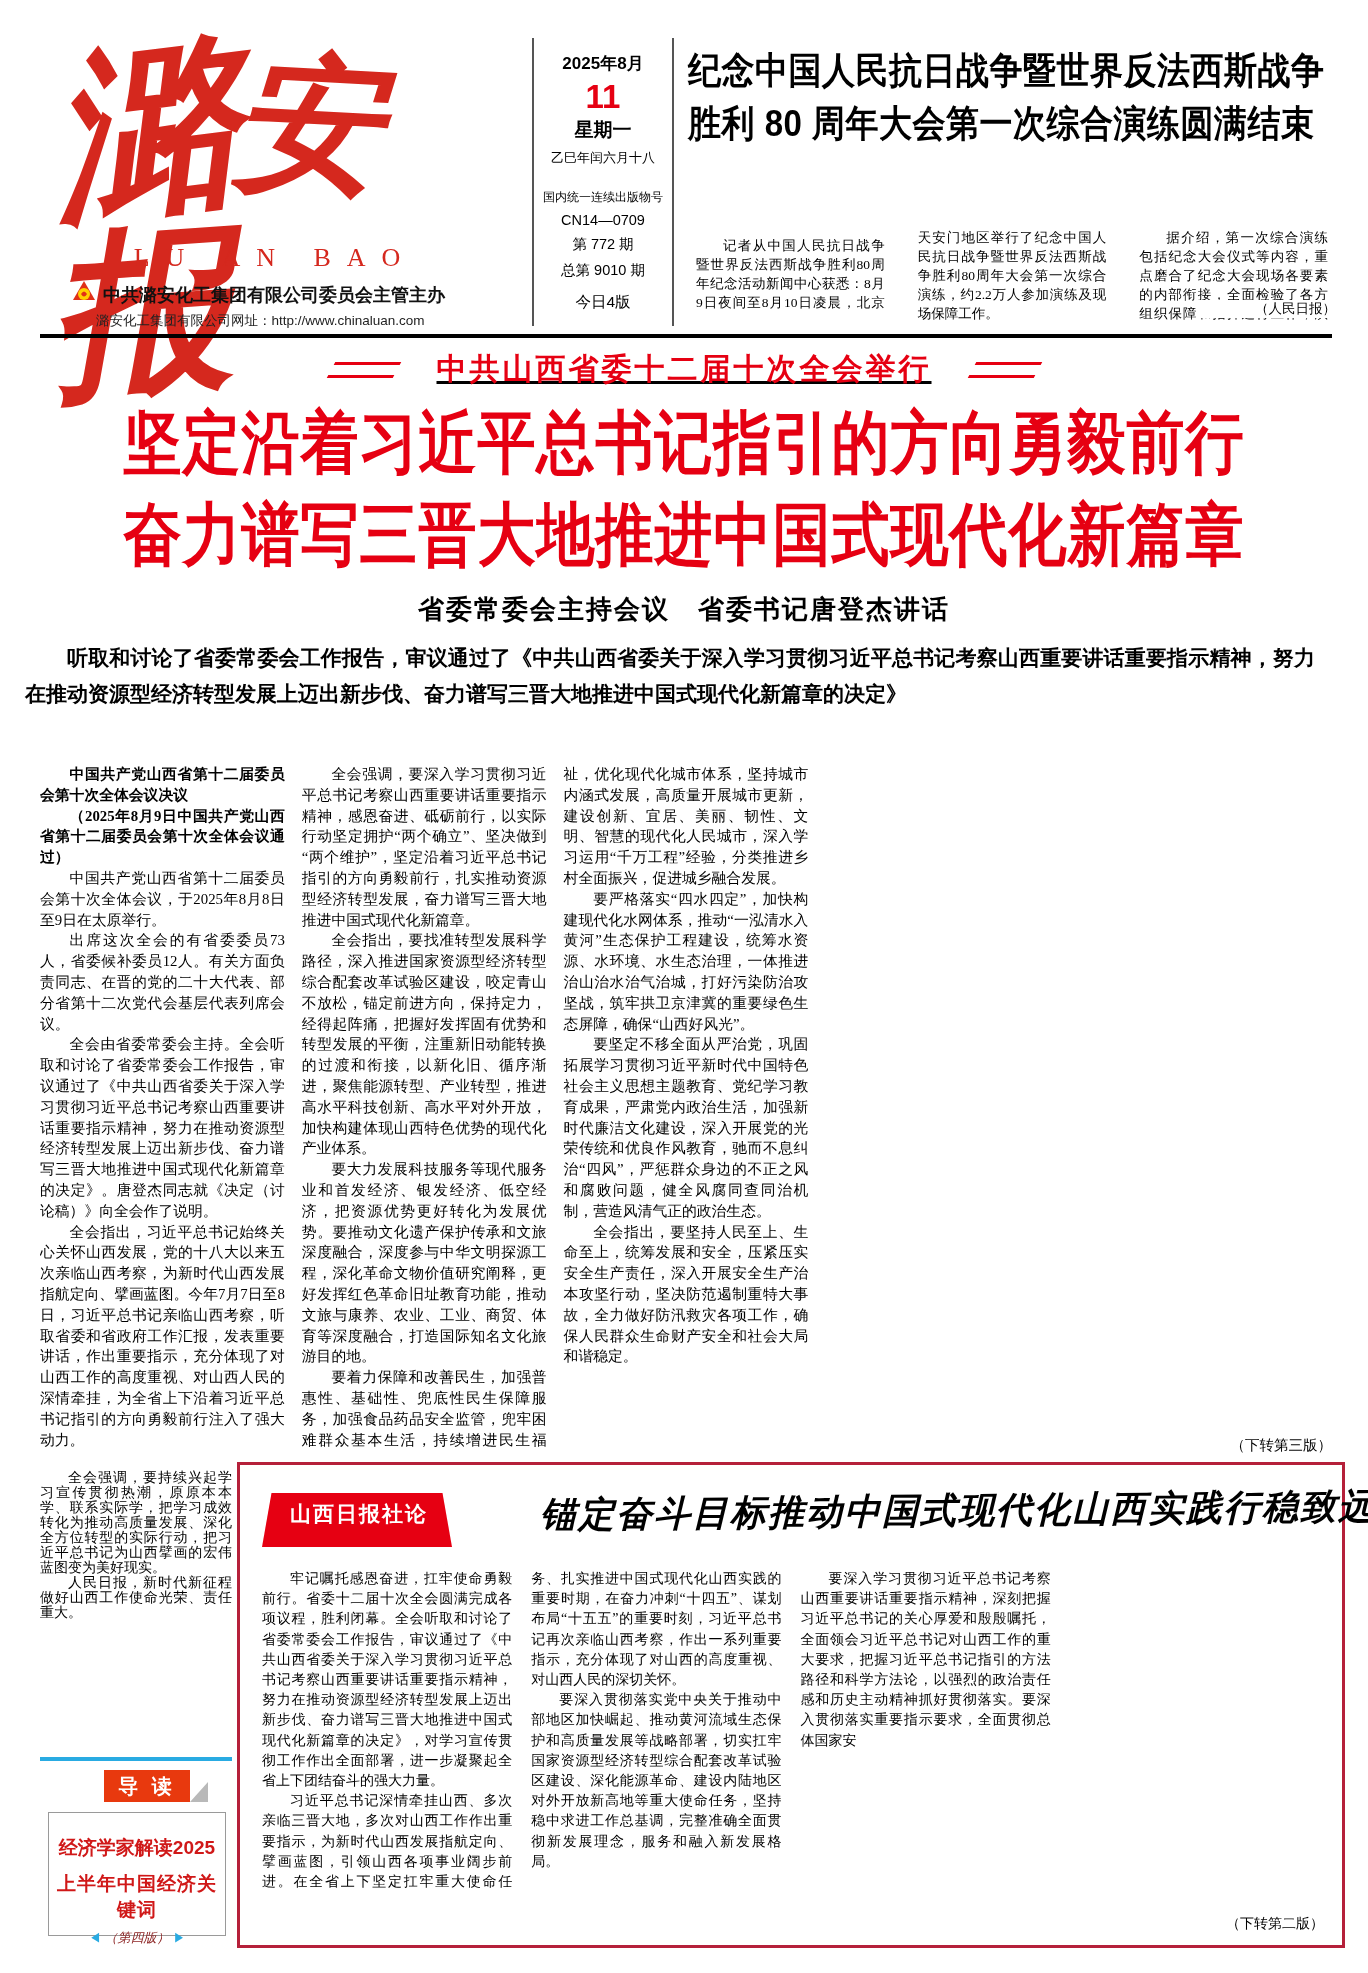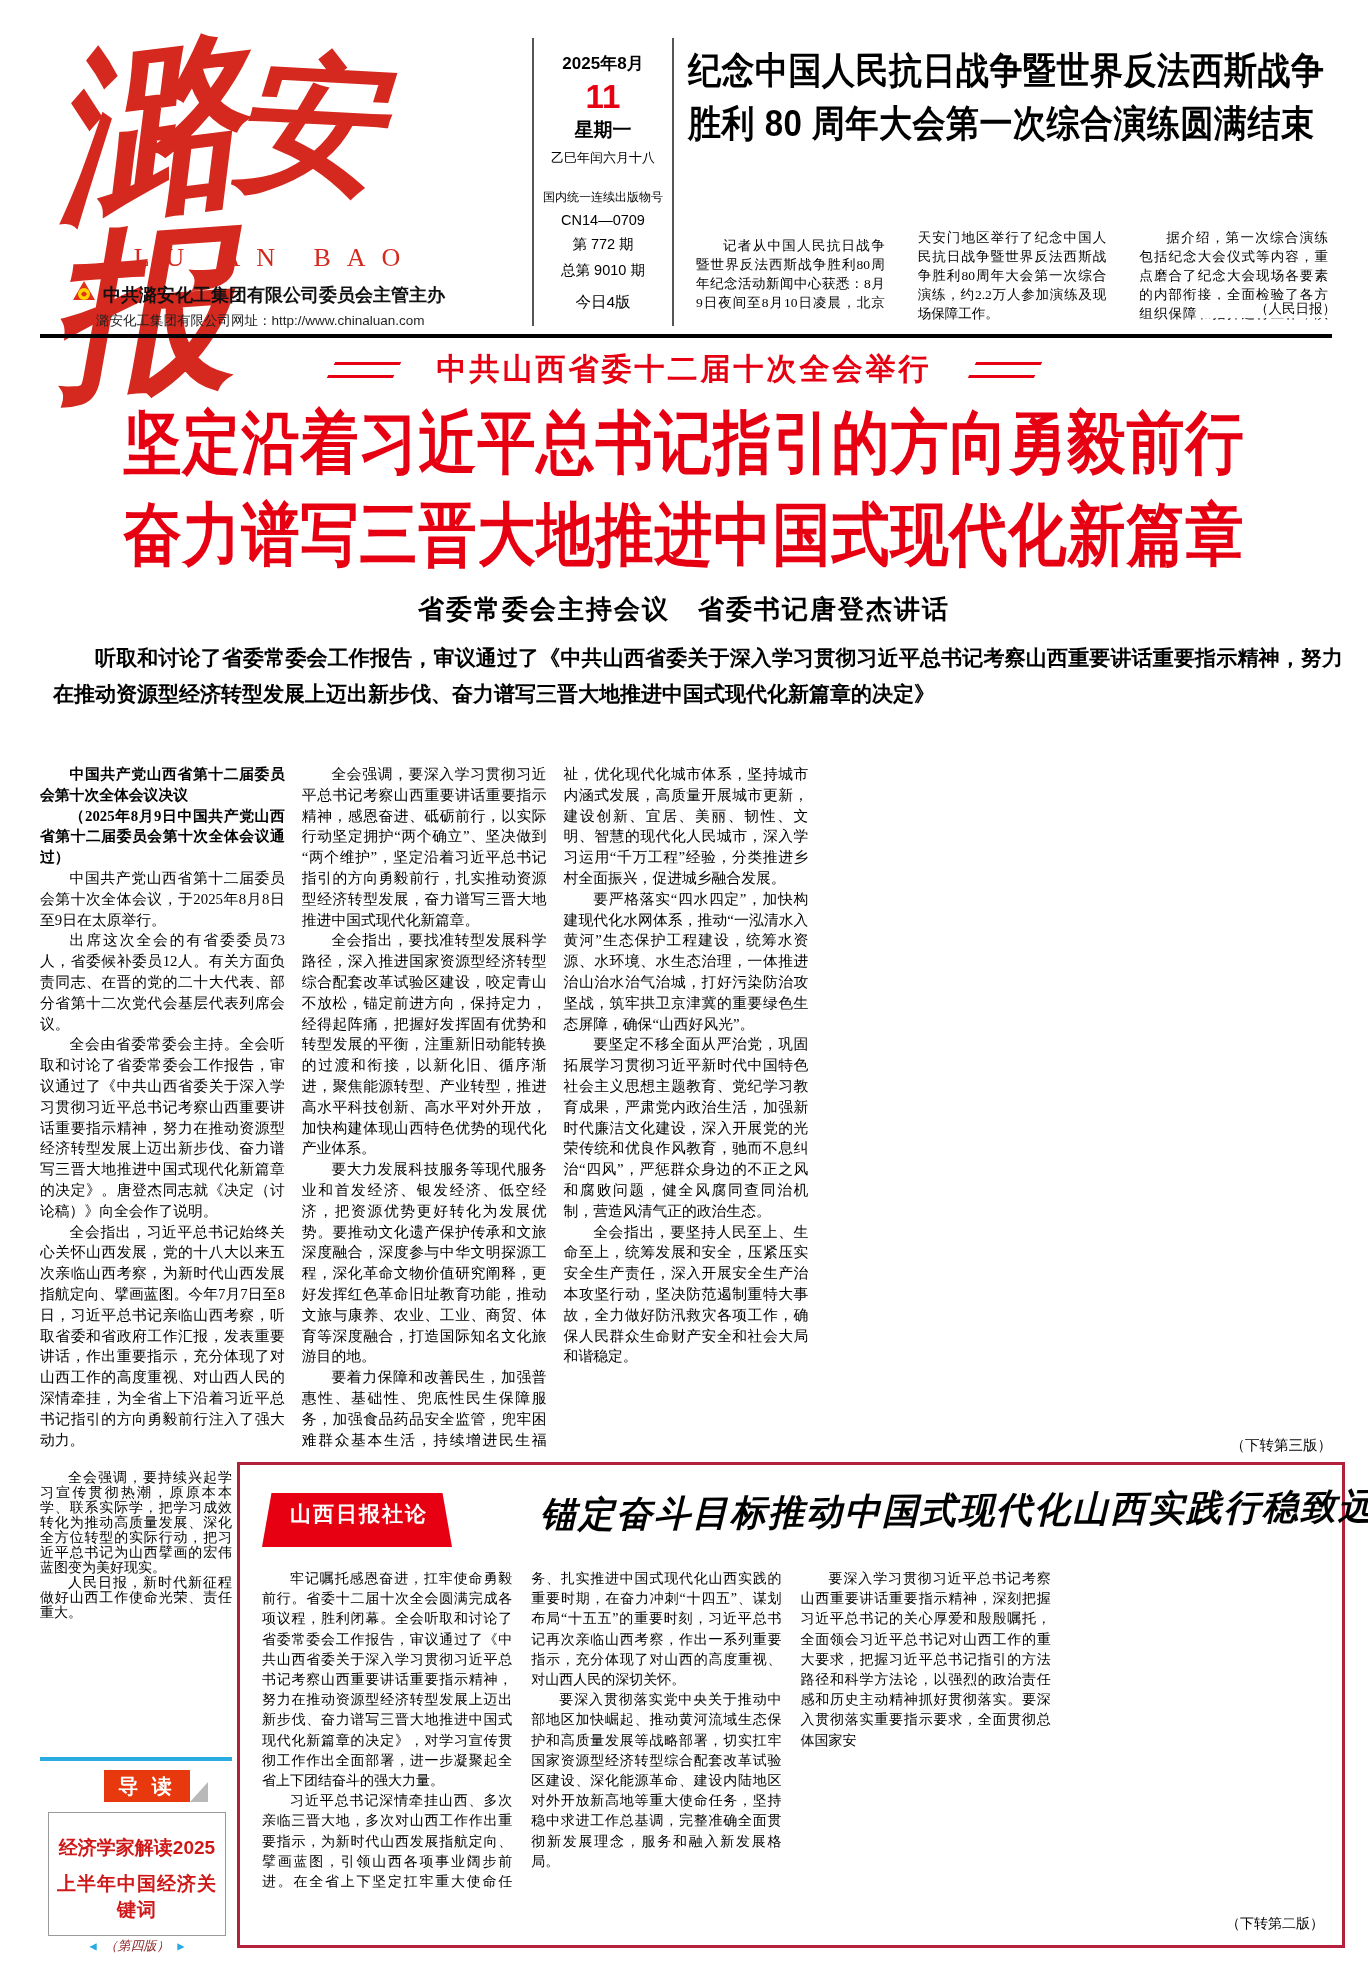--- a/index.html
+++ b/index.html
@@ -42,29 +42,29 @@
         white-space:nowrap;transform:scaleY(1.12);transform-origin:left top;}
   #topstory-body{left:688px;top:228px;width:648px;height:98px;column-count:3;column-gap:17px;
         font-size:13.5px;line-height:19px;text-align:justify;overflow:hidden;}
   #topstory-body p{margin:8px;text-indent:2em;}
   #topstory-attr{left:1196px;top:300px;width:140px;text-align:right;font-size:13.5px;background:#fff;}
 
   
   #header-rule{left:40px;top:334px;width:1292px;height:3.5px;background:#000;}
 
   
-  #kicker-row{left:0;top:349px;width:1368px;display:flex;justify-content:center;align-items:center;gap:40px;}
+  #kicker-row{left:0;top:349px;width:1368px;display:flex;justify-content:center;align-items:center;gap:40px;text-decoration:underline;}
   #kicker{font-size:30px;font-weight:900;color:#e60012;letter-spacing:3px;}
   .kicker-deco{width:66px;height:10px;border-top:3px solid #e60012;border-bottom:3px solid #e60012;transform:skewX(-28deg);}
   .mainhl{left:0;width:1368px;text-align:center;color:#e60012;font-weight:900;font-size:58px;
         letter-spacing:1px;white-space:nowrap;transform:scaleY(1.18);transform-origin:center top;}
   #mainhl1{top:398px;}
   #mainhl2{top:490px;}
   #subhead{left:0;top:592px;width:1368px;text-align:center;font-size:26px;font-weight:900;letter-spacing:2px;}
-  #lead{left:53px;top:640px;width:1290px;font-weight:bold;font-size:21px;line-height:36px;
+  #lead{left:25px;top:640px;width:1290px;font-weight:bold;font-size:21px;line-height:36px;
         text-align:justify;text-indent:2em;}
   #main-body{left:40px;top:764px;width:1292px;height:694px;column-count:5;column-gap:17px;
         column-fill:auto;font-size:14.8px;line-height:20.8px;text-align:justify;overflow:hidden;}
   #main-body p{margin:0;text-indent:2em;}
   #main-body p:nth-child(1){font-weight:bold;text-indent:2em;}
   #main-body p:nth-child(2){font-weight:bold;}
   #main-jump{left:1146px;top:1436px;width:186px;text-align:right;font-size:14.5px;background:#fff;}
 
   
   #left-strip{left:40px;top:1470px;width:192px;height:282px;font-size:14px;line-height:15px;
@@ -73,22 +73,22 @@
   #cyan-rule{left:40px;top:1757px;width:192px;height:4px;background:#29abe2;}
 
   
   #daodu-tag{left:104px;top:1770px;width:86px;height:32px;background:#e8390e;color:#fff;
         font-size:20px;font-weight:bold;text-align:center;line-height:32px;letter-spacing:4px;}
   #daodu-tag::after{content:"";position:absolute;right:-18px;bottom:0;border-style:solid;
         border-width:0 0 20px 18px;border-color:transparent transparent #b9b9b9 transparent;}
   #daodu-box{left:48px;top:1812px;width:176px;height:122px;border:1px solid #9a9a9a;text-align:center;}
   #daodu-box .l1{margin-top:22px;font-size:19px;font-weight:900;color:#d01818;}
   #daodu-box .l2{margin-top:10px;font-size:19px;font-weight:900;color:#d01818;letter-spacing:1px;}
-  #daodu-box .ref{margin-top:14px;font-size:13px;color:#8a1f1f;font-style:italic;
-        font-family:Liberation Mono, monospace;}
+  #daodu-box .ref{margin-top:6px;font-size:13px;color:#8a1f1f;font-style:italic;
+        font-family:Liberation Sans, sans-serif;}
   #daodu-box .arrow{color:#29abe2;font-style:normal;font-size:12px;}
 
   
   #editorial{left:237px;top:1462px;width:1102px;height:480px;border:3px solid #b5203a;background:#fff;}
   #ed-label{position:absolute;left:22px;top:28px;background:#e60012;color:#fff;font-size:21px;
         font-weight:bold;padding:7px 24px 19px 28px;letter-spacing:2px;
         clip-path:polygon(5% 0,95% 0,100% 100%,0 100%);}
   #ed-title{position:absolute;left:300px;top:22px;width:780px;font-size:36px;font-weight:bold;
         font-style:italic;font-family:"Liberation Serif","DejaVu Serif",serif;
         letter-spacing:2px;transform:rotate(-0.6deg);white-space:nowrap;}

